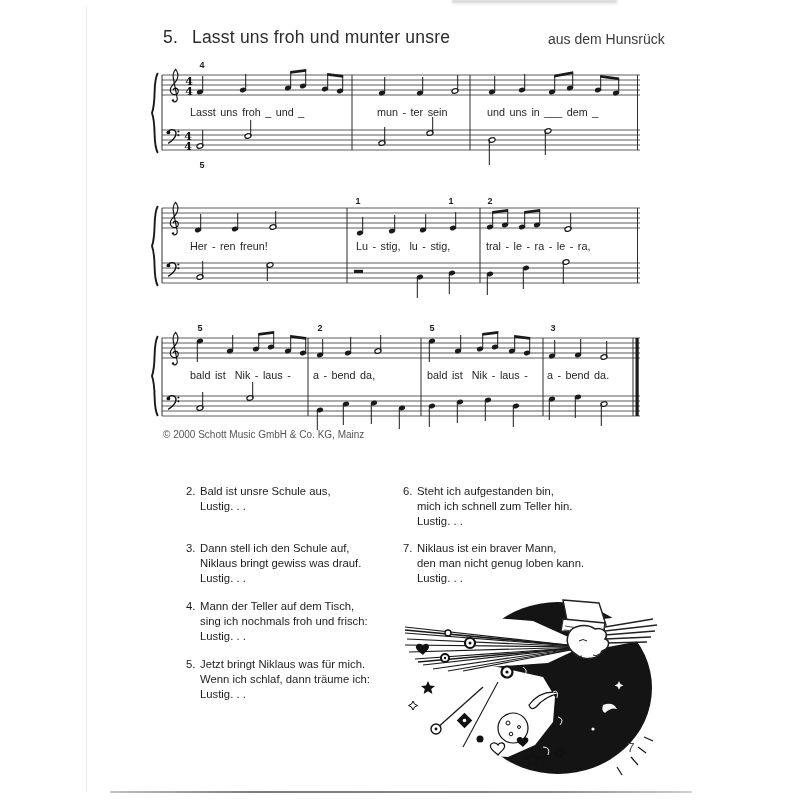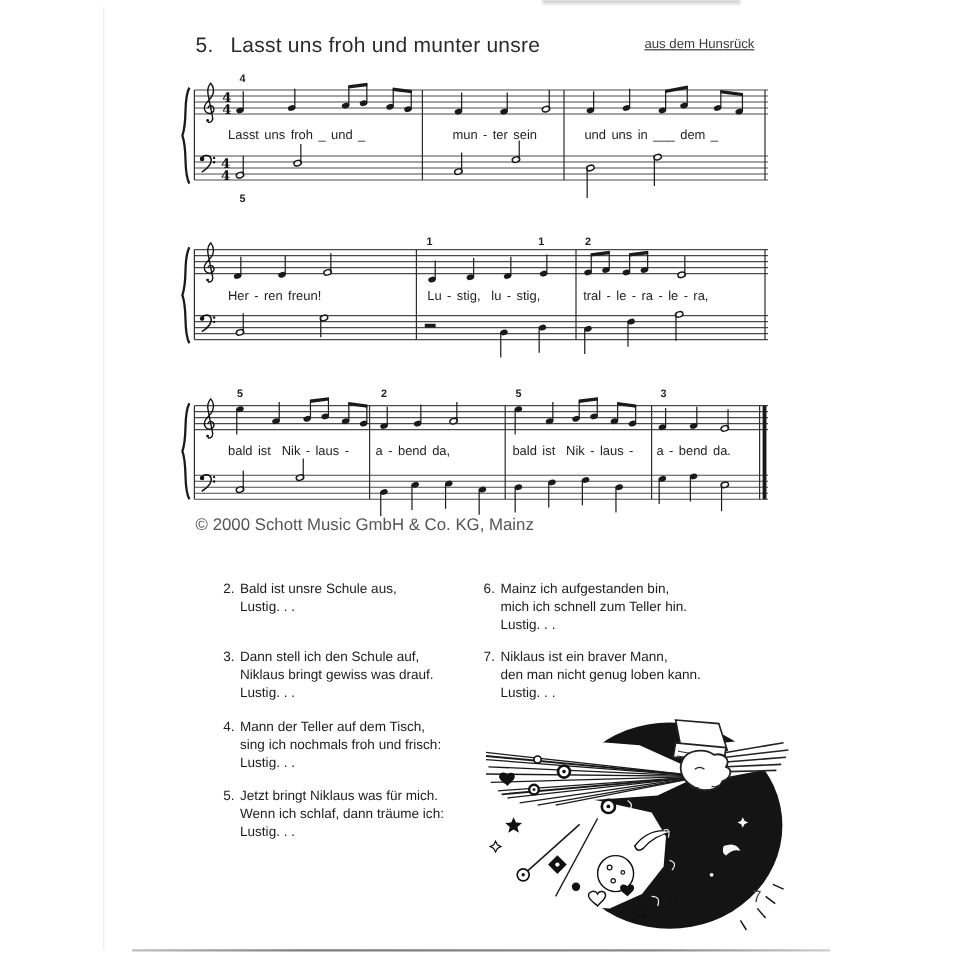--- a/index.html
+++ b/index.html
@@ -1,31 +1,31 @@
 <!DOCTYPE html>
 <html><head>
 <meta charset="utf-8">
 <style>
   html,body{margin:0;padding:0;background:#fff;}
   .page{position:relative;width:800px;height:800px;background:#ffffff;overflow:hidden;
         font-family:"Liberation Sans",sans-serif;color:#1d1d1d;}
   
   .title-row{position:absolute;left:163px;top:27px;display:flex;gap:14px;align-items:baseline;
              font-size:17.5px;color:#2b2b2b;letter-spacing:.2px;}
-  .attribution{position:absolute;left:537px;top:31px;font-size:11px;color:#3a3a3a;text-decoration:underline;}
+  .attribution{position:absolute;left:548px;top:31px;font-size:14px;color:#3a3a3a;}
   
   .score-svg{position:absolute;left:140px;top:58px;}
   .sl{stroke:#4a4a4a;stroke-width:.9;}
   .bl{stroke:#2e2e2e;stroke-width:1;}
   .st{stroke:#1a1a1a;stroke-width:1;fill:none;}
   .bm{fill:#1a1a1a;}
   .lyric{font-family:"Liberation Sans",sans-serif;font-size:10.8px;fill:#1f1f1f;word-spacing:1.5px;white-space:pre;}
   .fing{font-family:"Liberation Sans",sans-serif;font-size:9px;font-weight:bold;fill:#1f1f1f;text-anchor:middle;}
   .tsig{font-family:"DejaVu Serif",serif;font-size:11px;font-weight:bold;fill:#111;text-anchor:middle;}
-  .copyright{position:absolute;left:163px;top:429px;font-size:14px;color:#555;}
+  .copyright{position:absolute;left:163px;top:429px;font-size:10px;color:#555;}
   
   .verse{position:absolute;display:flex;font-size:11.3px;line-height:15.2px;color:#1d1d1d;}
   .vnum{width:14px;flex:none;}
   .vline{white-space:nowrap;}
   .page-number{position:absolute;left:627px;top:740px;font-size:13.5px;color:#4a4a4a;}
   .top-smudge{position:absolute;left:452px;top:0;width:165px;height:5px;
               background:linear-gradient(to bottom,rgba(120,120,120,.45),rgba(255,255,255,0));
               filter:blur(1px);}
   .bottom-line{position:absolute;left:110px;top:791px;width:582px;height:2px;border-radius:1px;
                background:linear-gradient(to right,#c0c0c0,#7c7c7c 25%,#8a8a8a 75%,#cfcfcf);}
@@ -296,21 +296,21 @@
     <span class="vnum">5.</span>
     <span>
       <span class="vline" style="display:block">Jetzt bringt Niklaus was für mich.</span>
       <span class="vline" style="display:block">Wenn ich schlaf, dann träume ich:</span>
       <span class="vline" style="display:block">Lustig. . .</span>
     </span>
   </div>
   <div class="verse" style="left:403px;top:484px;">
     <span class="vnum">6.</span>
     <span>
-      <span class="vline" style="display:block">Mainz ich aufgestanden bin,</span>
+      <span class="vline" style="display:block">Steht ich aufgestanden bin,</span>
       <span class="vline" style="display:block">mich ich schnell zum Teller hin.</span>
       <span class="vline" style="display:block">Lustig. . .</span>
     </span>
   </div>
   <div class="verse" style="left:403px;top:541px;">
     <span class="vnum">7.</span>
     <span>
       <span class="vline" style="display:block">Niklaus ist ein braver Mann,</span>
       <span class="vline" style="display:block">den man nicht genug loben kann.</span>
       <span class="vline" style="display:block">Lustig. . .</span>

